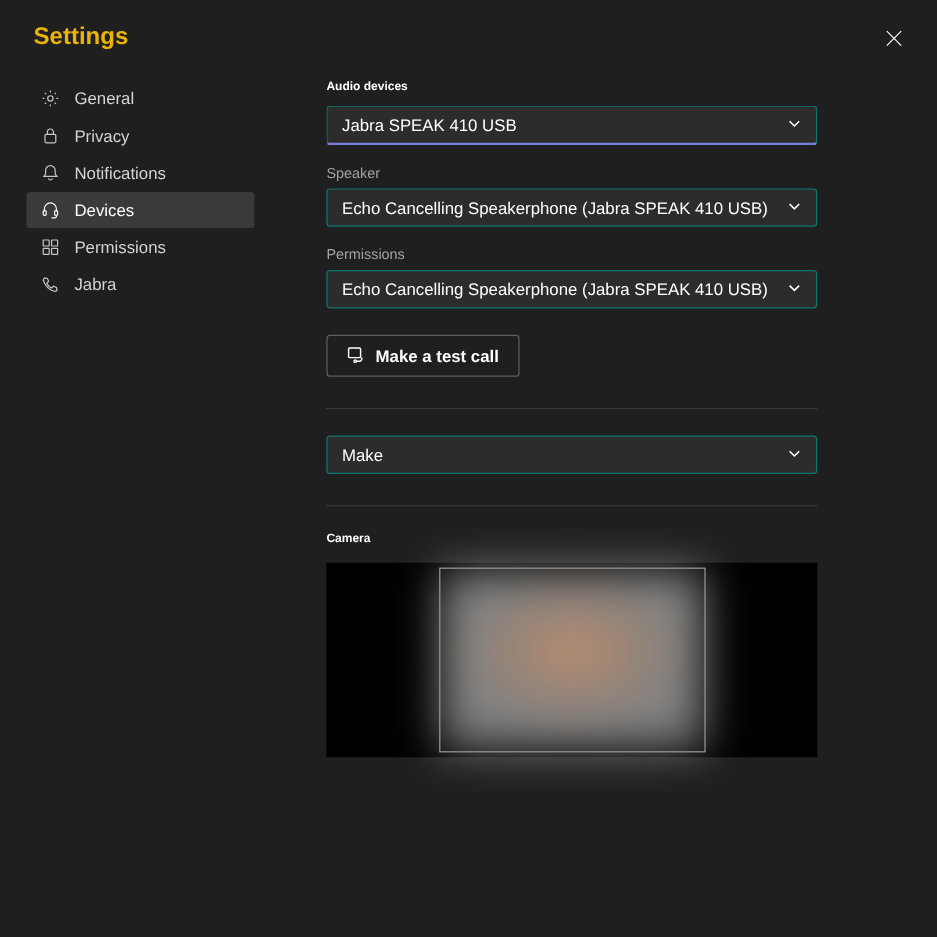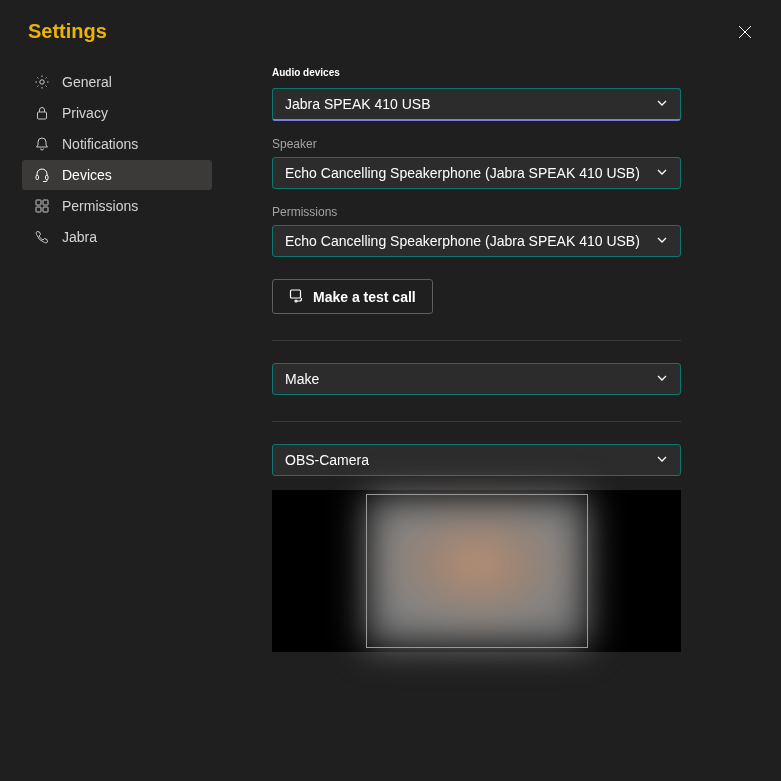--- a/index.html
+++ b/index.html
@@ -275,27 +275,20 @@
       <span>Make</span>
       <span class="dropdown-chevron">
         <svg width="12" height="12" viewBox="0 0 12 12" fill="none" stroke="#ffffff" stroke-width="1.3">
             <path d="M2 4l4 4 4-4"></path>
           </svg>
       </span>
     </div>
 
     <hr class="divider">
 
-    <div class="dropdown">
-      <span>OBS-Camera</span>
-      <span class="dropdown-chevron">
-        <svg width="12" height="12" viewBox="0 0 12 12" fill="none" stroke="#ffffff" stroke-width="1.3">
-            <path d="M2 4l4 4 4-4"></path>
-          </svg>
-      </span>
-    </div>
+    <div class="section-label">Camera</div>
 
     <div class="camera-preview">
       <div class="camera-inner"></div>
       <div class="camera-frame"></div>
     </div>
   </div>
 </div>
 
 </body></html>

